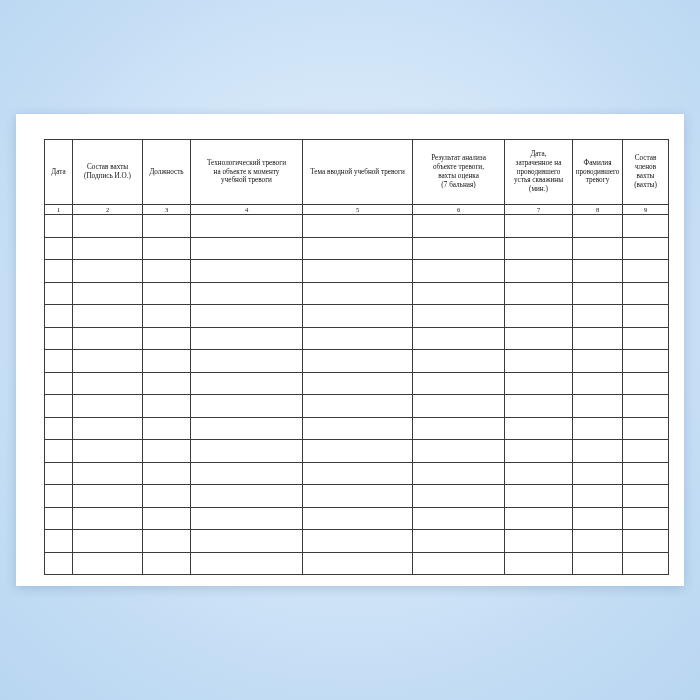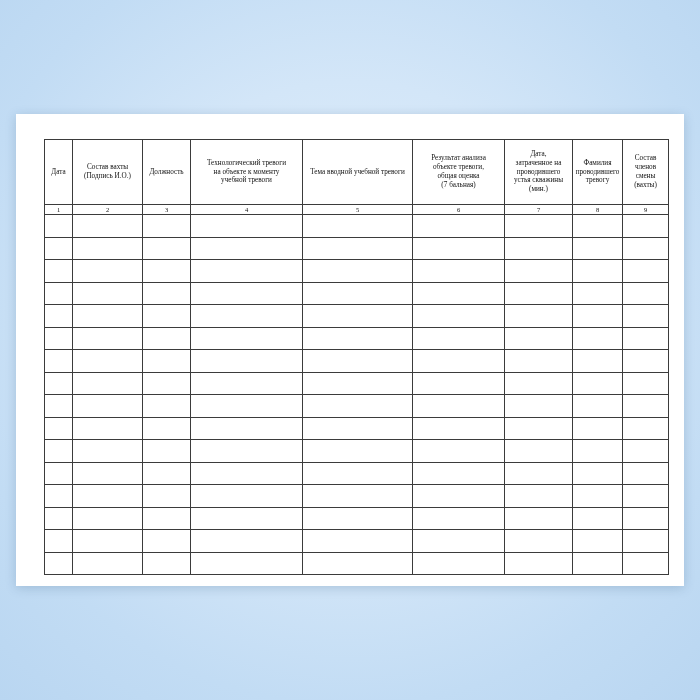--- a/index.html
+++ b/index.html
@@ -109,39 +109,39 @@
               <span class="hdr-line">Технологический тревоги</span>
               <span class="hdr-line">на объекте к моменту</span>
               <span class="hdr-line">учебной тревоги</span>
             </th>
             <th>
               <span class="hdr-line">Тема вводной учебной тревоги</span>
             </th>
             <th>
               <span class="hdr-line">Результат анализа</span>
               <span class="hdr-line">объекте тревоги,</span>
-              <span class="hdr-line">общая оценка</span>
+              <span class="hdr-line">вахты оценка</span>
               <span class="hdr-line">(7 бальная)</span>
             </th>
             <th>
               <span class="hdr-line">Дата,</span>
               <span class="hdr-line">затраченное на</span>
               <span class="hdr-line">проводившего</span>
               <span class="hdr-line">устья скважины</span>
               <span class="hdr-line">(мин.)</span>
             </th>
             <th>
               <span class="hdr-line">Фамилия</span>
               <span class="hdr-line">проводившего</span>
               <span class="hdr-line">тревогу</span>
             </th>
             <th>
               <span class="hdr-line">Состав</span>
               <span class="hdr-line">членов</span>
-              <span class="hdr-line">смены</span>
+              <span class="hdr-line">вахты</span>
               <span class="hdr-line">(вахты)</span>
             </th>
           </tr>
           <tr>
             <td class="numrow">1</td>
             <td class="numrow">2</td>
             <td class="numrow">3</td>
             <td class="numrow">4</td>
             <td class="numrow">5</td>
             <td class="numrow">6</td>

